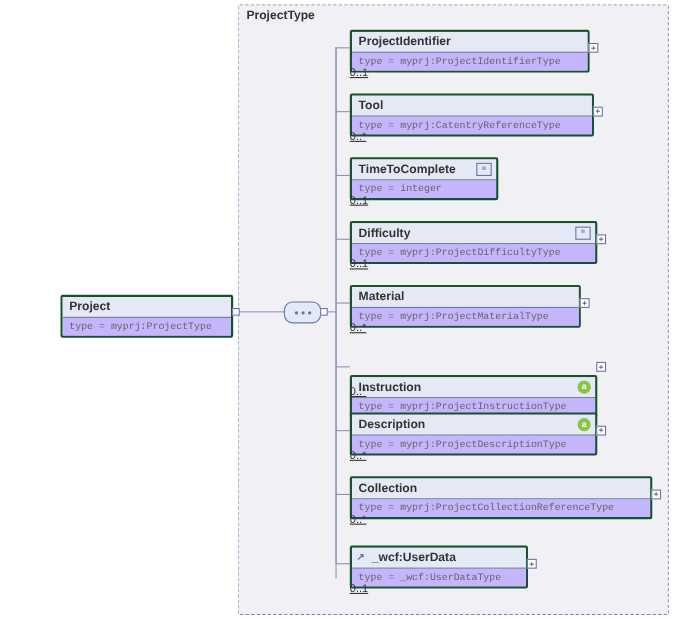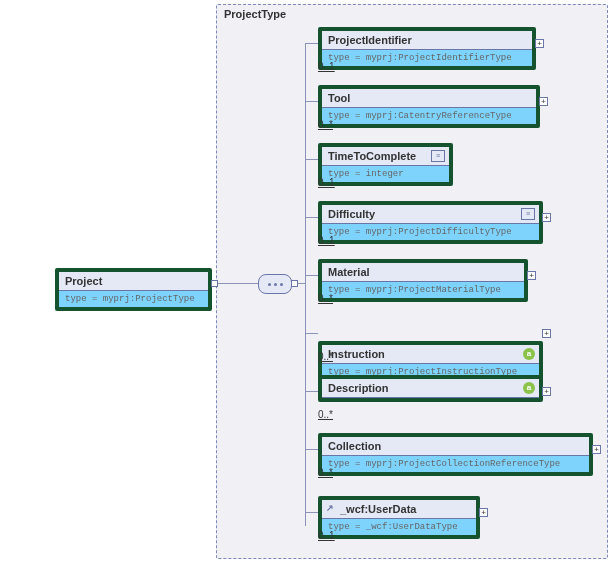--- a/index.html
+++ b/index.html
@@ -23,36 +23,36 @@
   .complex-type-label {
     position: absolute;
     top: 3px;
     left: 7px;
     font-size: 11px;
     color: #333;
     font-weight: bold;
   }
   .element-box {
     position: absolute;
-    border: 4px solid #14532d;
+    border: 2px solid #14532d;
     background: #fff;
     border-radius: 2px;
     min-width: 110px;
   }
   .element-header {
     background: #e4e9f5;
     padding: 3px 6px;
     font-weight: bold;
     font-size: 11px;
     color: #333;
     border-bottom: 1px solid #6a75a8;
     position: relative;
   }
   .element-type {
-    background: #7dd3fc;
+    background: #c4b5fd;
     padding: 3px 6px;
     font-size: 9px;
     font-family: 'Courier New', monospace;
     color: #666;
     white-space: nowrap;
   }
   .cardinality {
     position: absolute;
     font-size: 10px;
     color: #333;
@@ -208,20 +208,21 @@
   <div class="element-header" style="padding-right:22px;">Instruction</div>
   <div class="element-type">type = myprj:ProjectInstructionType</div>
   <div class="badge badge-a">a</div>
 </div>
 <div class="expand-btn" style="left:542px; top:329px;">+</div>
 <div class="cardinality" style="left:318px; top:351px;">0..*</div>
 
 <div class="connector" style="left:305px; top:391px; width:13px; height:1px;"></div>
 <div class="element-box" style="left:318px; top:375px; width:225px;">
   <div class="element-header" style="padding-right:22px;">Description</div>
+  <div class="element-type">type = myprj:ProjectDescriptionType</div>
   <div class="badge badge-a">a</div>
 </div>
 <div class="expand-btn" style="left:542px; top:387px;">+</div>
 <div class="cardinality" style="left:318px; top:409px;">0..*</div>
 
 <div class="connector" style="left:305px; top:449px; width:13px; height:1px;"></div>
 <div class="element-box" style="left:318px; top:433px; width:275px;">
   <div class="element-header">Collection</div>
   <div class="element-type">type = myprj:ProjectCollectionReferenceType</div>
 </div>

